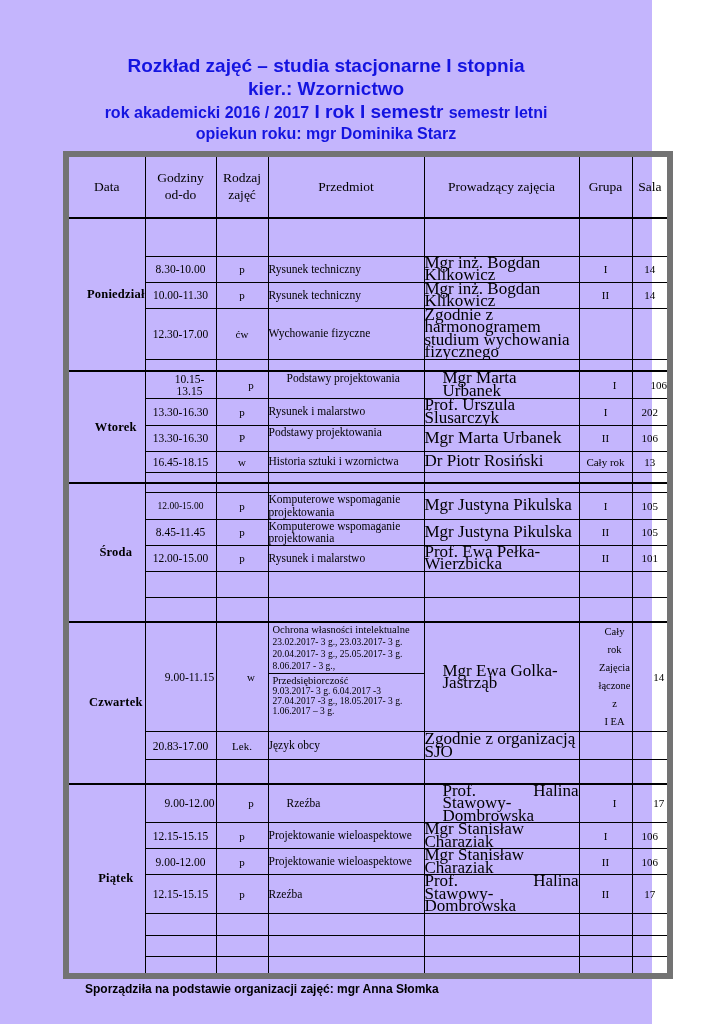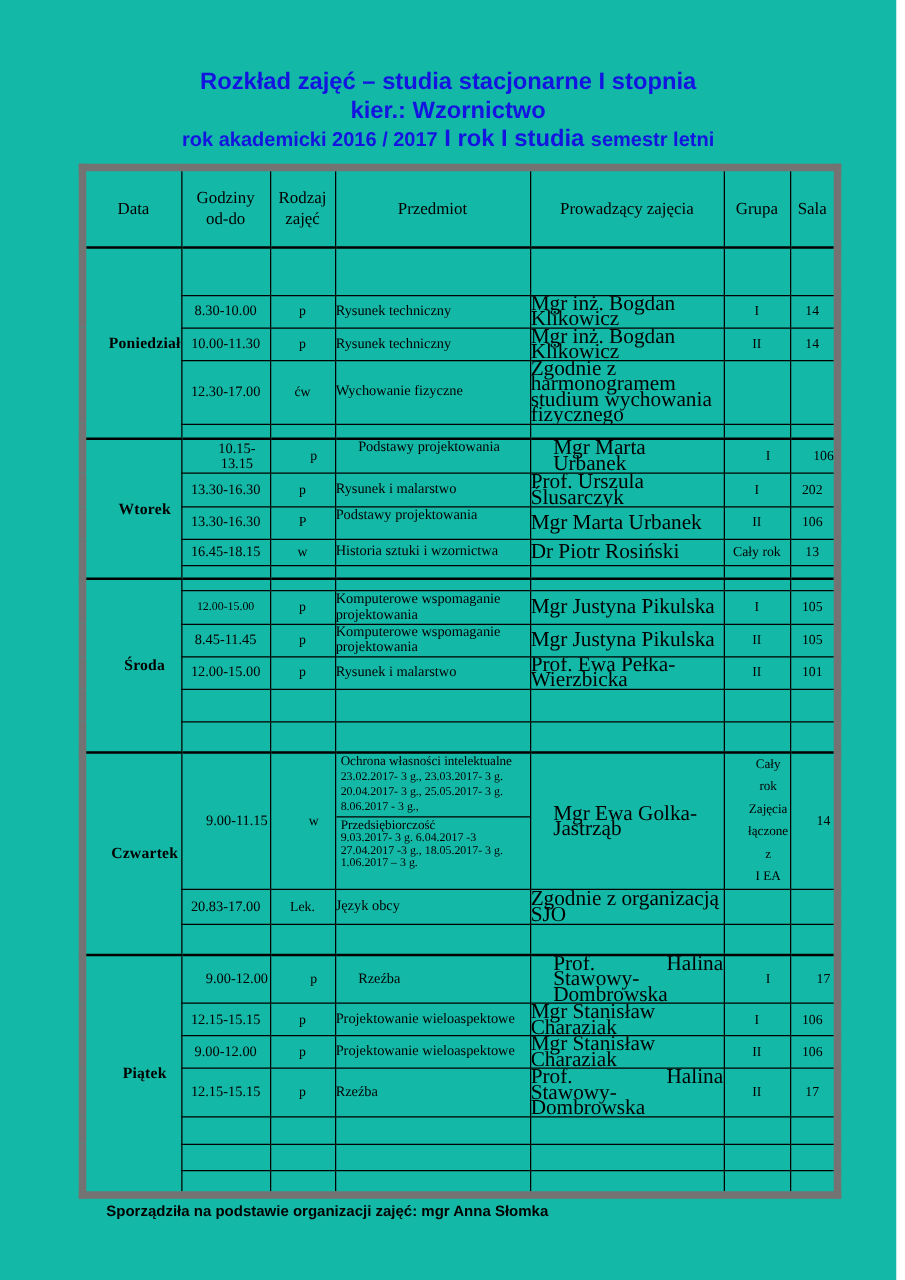--- a/index.html
+++ b/index.html
@@ -1,21 +1,21 @@
 <!DOCTYPE html>
 <html><head>
 <meta charset="utf-8">
 <style>
   html,body{margin:0;padding:0;background:#fff;}
   body{
     width:724px;height:1024px;overflow:hidden;
     font-family:"Liberation Serif","DejaVu Serif",serif;
     color:#000;
   }
-  .page{position:relative;width:717px;height:1024px;background:#14b8a6;}
+  .page{position:relative;width:652px;height:1024px;background:#c4b5fd;}
 
   
   .titles{
     padding-top:54px;text-align:center;
     font-family:"Liberation Sans","DejaVu Sans",sans-serif;
     font-weight:bold;
   }
   .t-main{font-size:19px;line-height:23px;}
   .t-year{font-size:16px;line-height:23px;}
   .t-year .t-big{font-size:19px;}
@@ -81,21 +81,22 @@
   }
 </style>
 </head>
 <body>
 
 <div class="page">
 
   <div class="titles" style="color: rgb(20, 20, 224);">
     <div class="t-main">Rozkład zajęć – studia stacjonarne I stopnia</div>
     <div class="t-main">kier.: Wzornictwo</div>
-    <div class="t-year"><span>rok akademicki 2016 / 2017</span><span class="t-big">  I  rok  I studia </span><span>semestr letni</span></div>
+    <div class="t-year"><span>rok akademicki 2016 / 2017</span><span class="t-big">  I  rok  I semestr </span><span>semestr letni</span></div>
+    <div class="t-care">opiekun roku: mgr Dominika Starz</div>
   </div>
 
   <table class="schedule">
     <colgroup>
       <col style="width:79px">
         <col style="width:71px">
         <col style="width:52px">
       <col style="width:156px">
         <col style="width:155px">
         <col style="width:53px">

